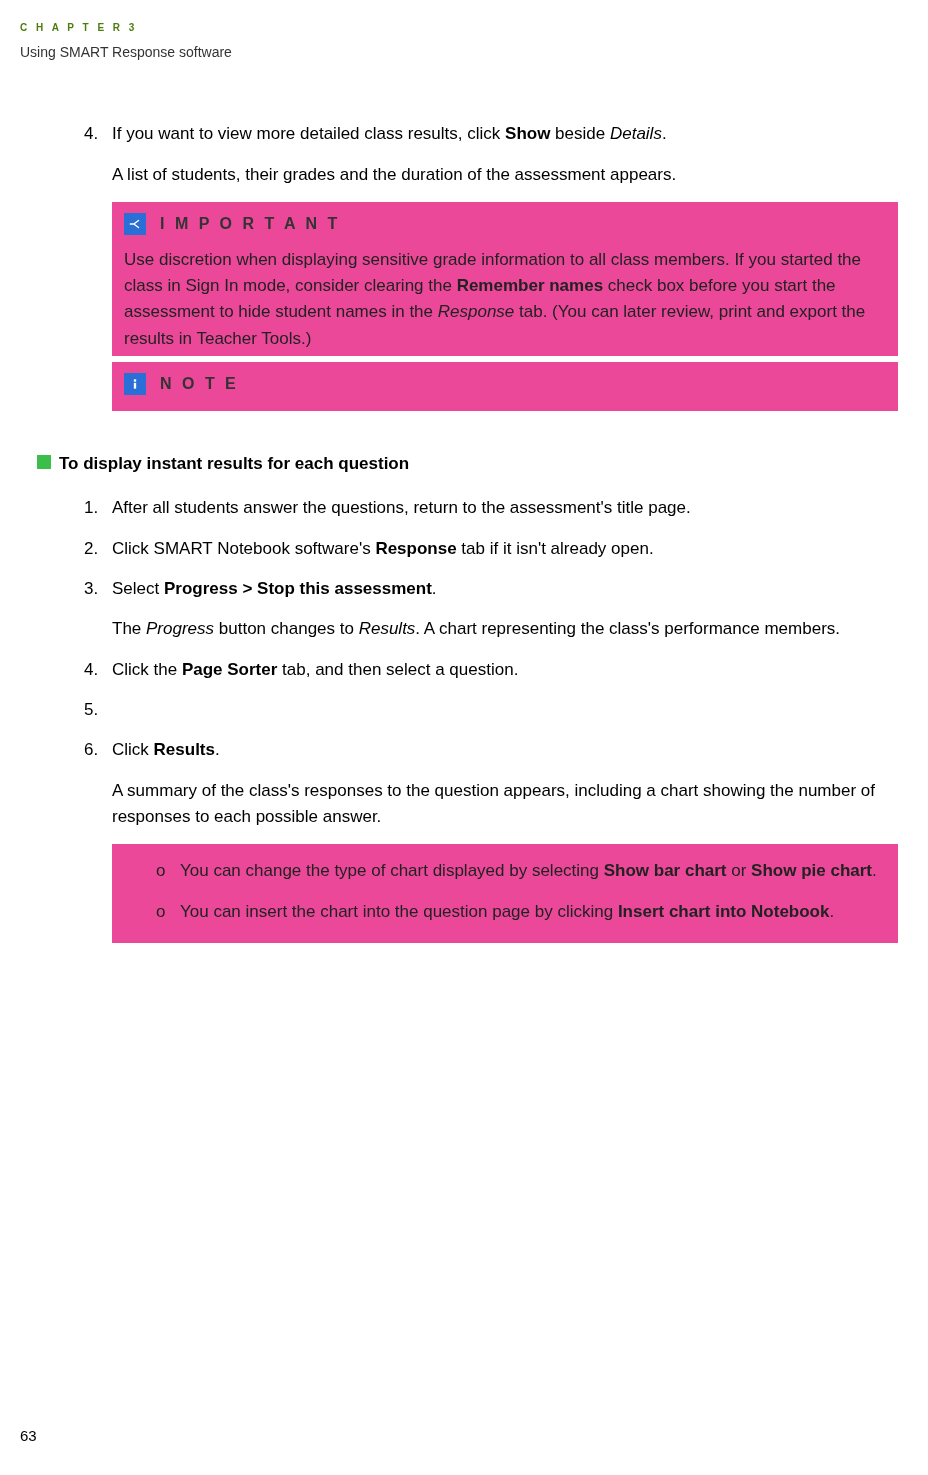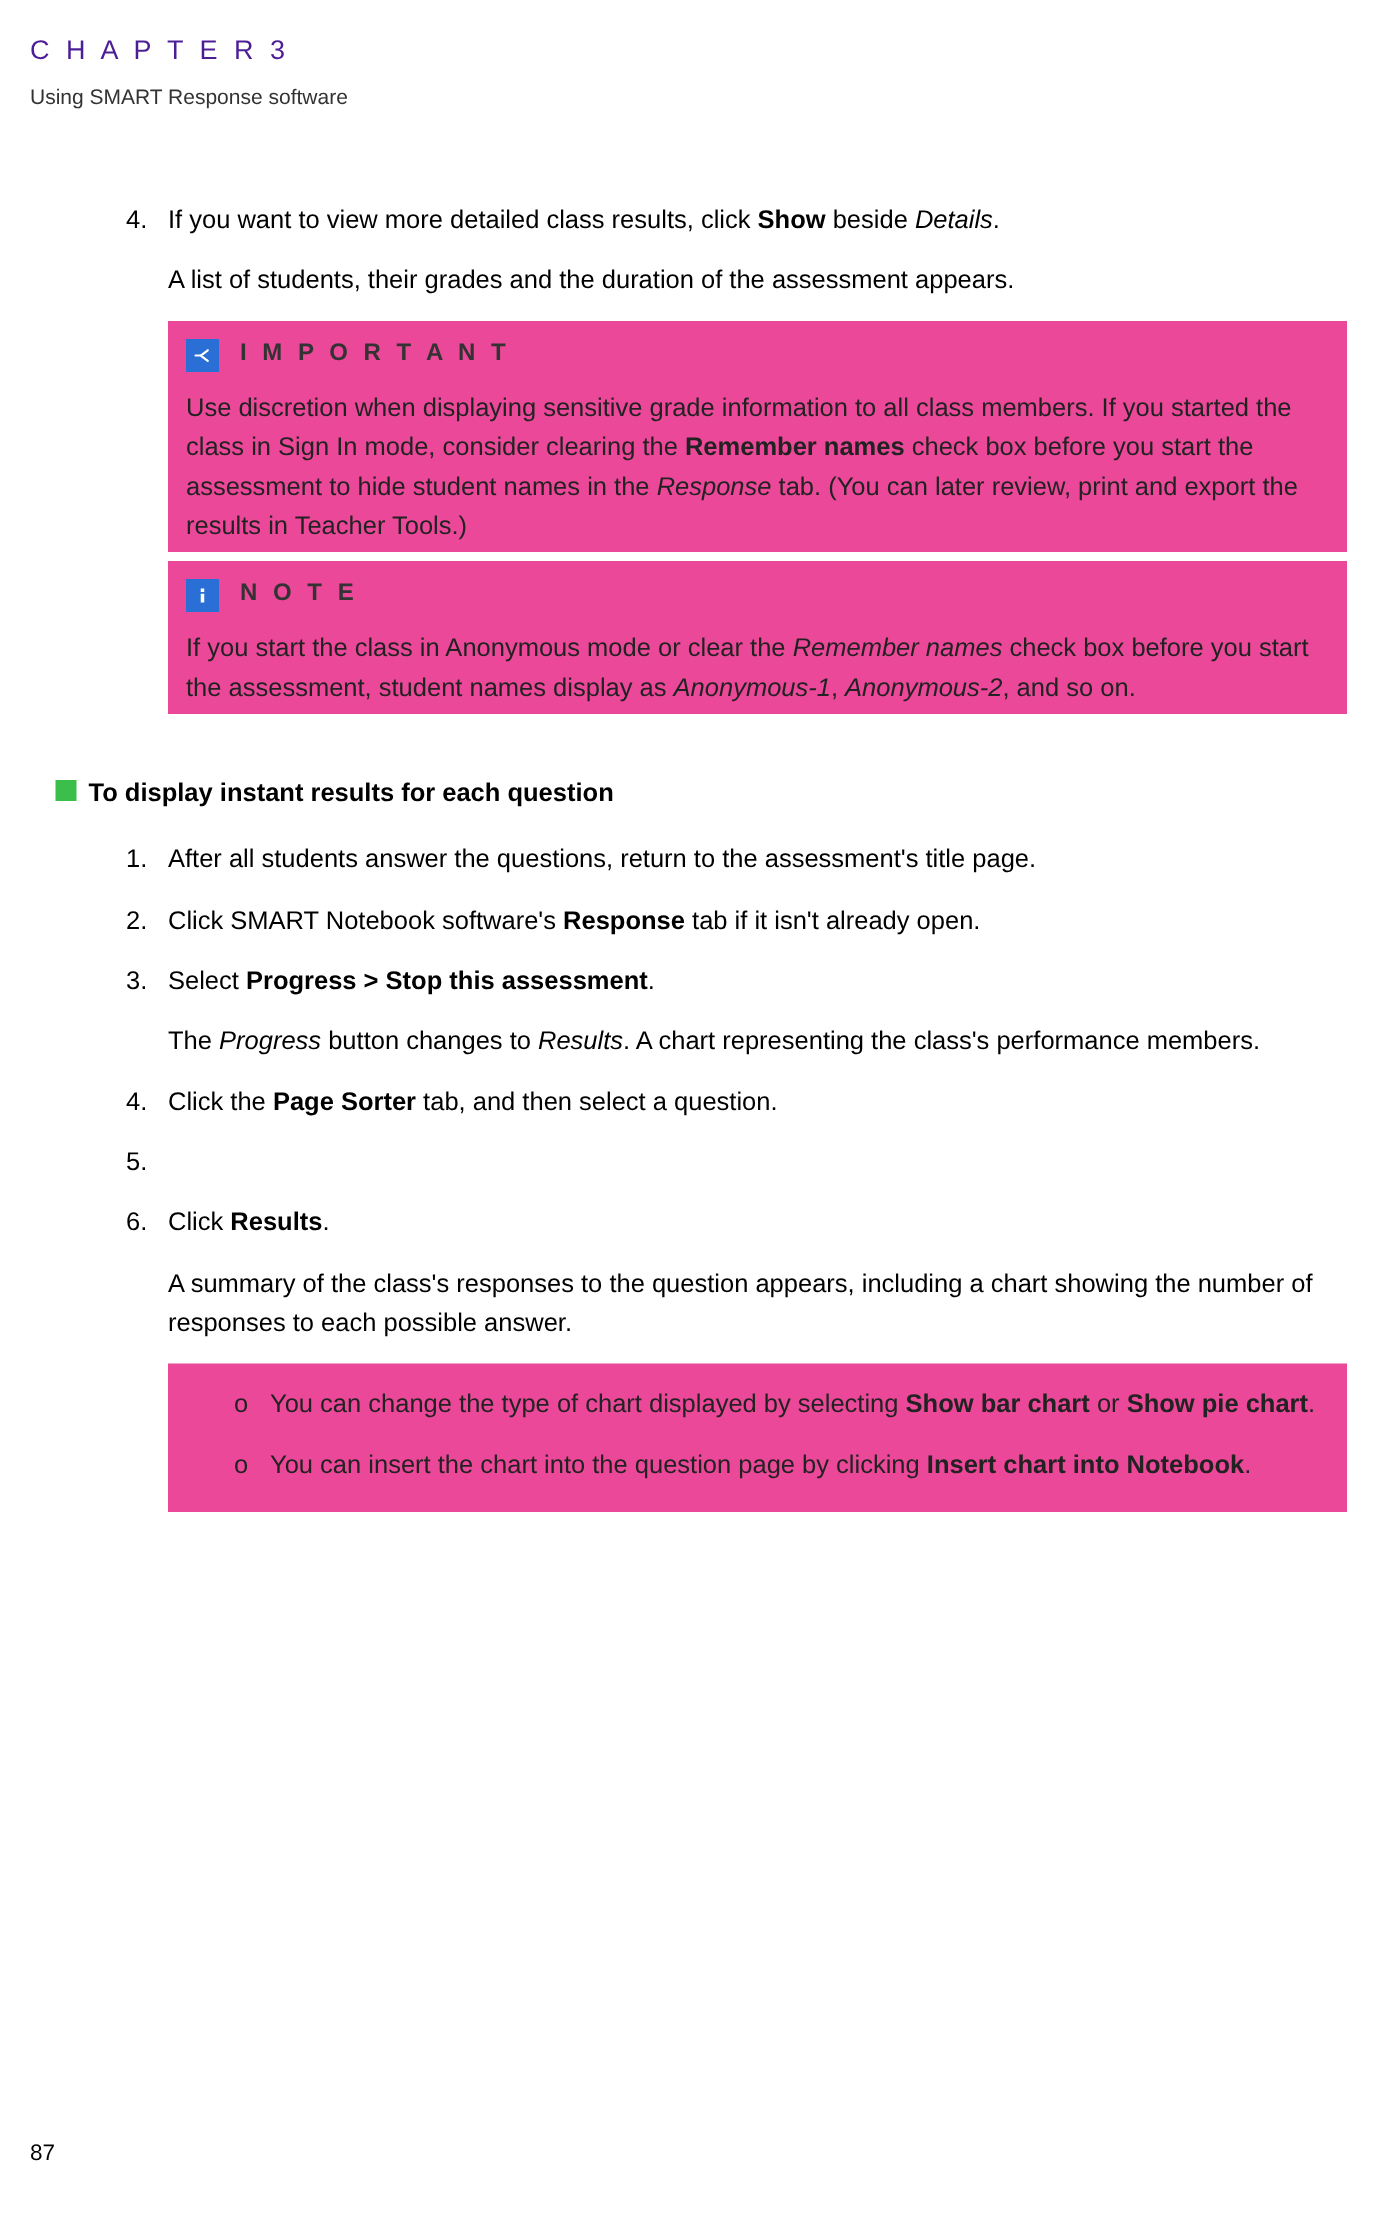--- a/index.html
+++ b/index.html
@@ -11,24 +11,24 @@
       font-family: Arial, Helvetica, sans-serif;
       font-size: 17px;
       line-height: 1.55;
       color: #000;
       width: 928px;
       height: 1475px;
       padding: 20px 30px 20px 20px;
       position: relative;
     }
     .chapter-line {
-      font-size: 18px;
+      font-size: 10px;
       letter-spacing: 3px;
-      font-weight: normal;
-      color: #4c1d95;
+      font-weight: bold;
+      color: #4d7c0f;
       margin-bottom: 6px;
     }
     .chapter-sub {
       font-size: 14px;
       color: #333;
       margin-bottom: 58px;
     }
     .num-item {
       display: flex;
       margin-bottom: 14px;
@@ -151,23 +151,20 @@
 <div class="callout">
   <div class="callout-head">
     <div class="callout-icon">
       <svg class="icon-svg" width="14" height="14" viewBox="0 0 24 24">
         <rect x="10" y="4" width="4" height="4" fill="#fff"></rect>
         <rect x="10" y="10" width="4" height="10" fill="#fff"></rect>
       </svg>
     </div>
     <div class="callout-title">N O T E</div>
   </div>
-  <div class="callout-body">
-    <span>If you start the class in Anonymous mode or clear the </span><i>Remember names</i><span> check box before you start the assessment, student names display as </span><i>Anonymous-1</i><span>, </span><i>Anonymous-2</i><span>, and so on.</span>
-  </div>
 </div>
 
 <div class="section-head-row">
   <div class="green-square"></div>
   <div class="section-head-text">To display instant results for each question</div>
 </div>
 
 <div class="num-list-2">
   <div class="num-item">
     <div class="num">1.</div>
@@ -221,13 +218,13 @@
     </div>
     <div class="tip-row">
       <div class="bullet">o</div>
       <div>
         <span>You can insert the chart into the question page by clicking </span><b>Insert chart into Notebook</b><span>.</span>
       </div>
     </div>
   </div>
 </div>
 
-<div class="page-num">87</div>
+<div class="page-num">63</div>
 
 </body></html>

